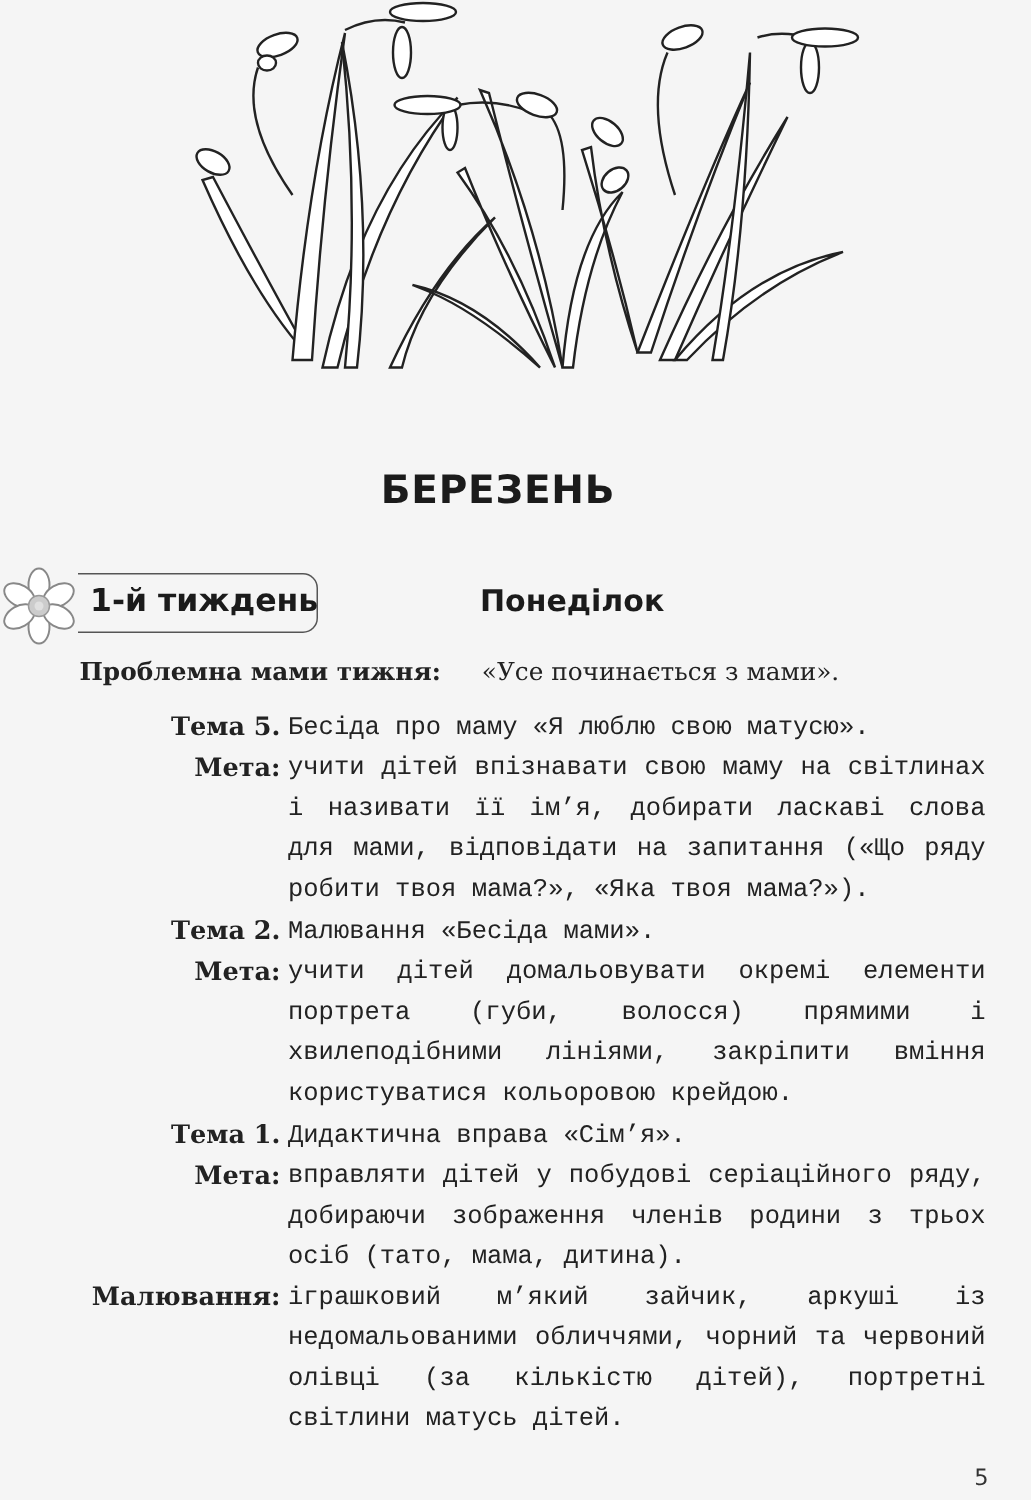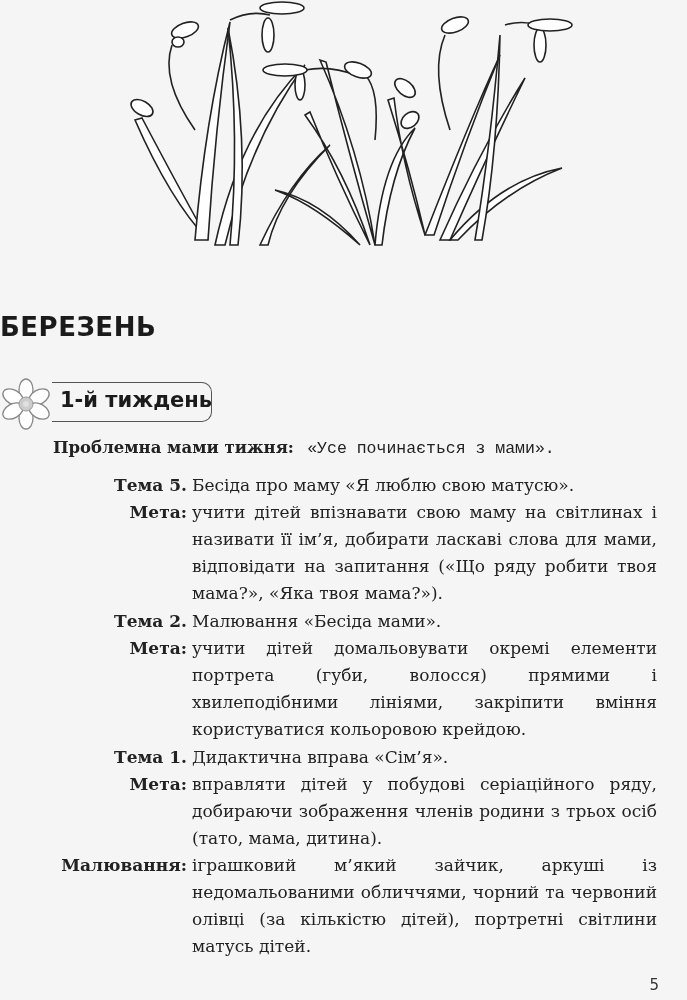--- a/index.html
+++ b/index.html
@@ -3,21 +3,21 @@
 <meta charset="utf-8">
 <style>
   html, body { margin: 0; padding: 0; }
   body {
     width: 687px; height: 1000px; position: relative; overflow: hidden;
     background: #f5f5f5; color: #222;
     font-family: "DejaVu Serif", "Liberation Serif", serif;
   }
   .illustration { position: absolute; left: 120px; top: 0; width: 470px; height: 260px; }
   .month-title {
-    position: absolute; top: 312px; left: 0; width: 664px; 
+    position: absolute; top: 312px; left: 0; width: 664px; text-align: center;
     font-family: "DejaVu Sans", "Liberation Sans", sans-serif; font-weight: bold;
     font-size: 26px; letter-spacing: 0.5px; color: #1b1b1b;
   }
   .week-row { position: absolute; top: 378px; left: 0; width: 601px; height: 50px; }
   .flower-icon { position: absolute; left: 0; top: 0; width: 52px; height: 52px; }
   .week-badge {
     position: absolute; left: 52px; top: 4px; width: 160px; height: 40px;
     border: 1.5px solid #555; border-left: none; border-radius: 0 10px 10px 0;
     box-sizing: border-box;
   }
@@ -26,24 +26,24 @@
     font-family: "DejaVu Sans", "Liberation Sans", sans-serif; font-weight: bold;
     font-size: 21px; color: #1b1b1b;
   }
   .day-label {
     position: absolute; left: 320px; top: 10px;
     font-family: "DejaVu Sans", "Liberation Sans", sans-serif; font-weight: bold;
     font-size: 20px; color: #1b1b1b;
   }
   .problem-line { position: absolute; top: 438px; left: 53px; font-size: 16.5px; white-space: nowrap; }
   .problem-line .lbl { font-weight: bold; }
-  .problem-line .val { margin-left: 8px; font-family: Liberation Mono, monospace; }
+  .problem-line .val { margin-left: 22px; }
   .row { position: absolute; left: 0; width: 687px; font-size: 17px; line-height: 27px; }
   .row .lbl { position: absolute; right: 500px; font-weight: bold; text-align: right; white-space: nowrap; }
-  .row .val { position: absolute; left: 192px; width: 465px; text-align: justify; }
+  .row .val { position: absolute; left: 192px; width: 465px; text-align: justify; font-family: Liberation Mono, monospace; }
   .page-number {
     position: absolute; right: 28px; top: 976px;
     font-family: "DejaVu Sans", "Liberation Sans", sans-serif; font-size: 15px; color: #333;
   }
 </style>
 </head>
 <body>
 
 <svg class="illustration" viewBox="0 0 470 260" fill="none" stroke="#222" stroke-width="1.6">
 
@@ -94,20 +94,21 @@
       <ellipse cx="13" cy="19" rx="7" ry="11" transform="rotate(-60 13 19)"></ellipse>
       <ellipse cx="39" cy="19" rx="7" ry="11" transform="rotate(60 39 19)"></ellipse>
       <ellipse cx="13" cy="33" rx="7" ry="11" transform="rotate(60 13 33)"></ellipse>
       <ellipse cx="39" cy="33" rx="7" ry="11" transform="rotate(-60 39 33)"></ellipse>
     </g>
     <circle cx="26" cy="26" r="7" fill="#ccc" stroke="#999" stroke-width="1"></circle>
     <circle cx="26" cy="26" r="3" fill="#e0e0e0"></circle>
   </svg>
   <div class="week-badge"></div>
   <span class="week-label">1-й тиждень</span>
+  <span class="day-label">Понеділок</span>
 </div>
 
 <div class="problem-line">
   <span class="lbl">Проблемна мами тижня:</span>
   <span class="val">«Усе починається з мами».</span>
 </div>
 
 <div class="row" style="top:472px;">
   <span class="lbl">Тема 5.</span>
   <span class="val">Бесіда про маму «Я люблю свою матусю».</span>

